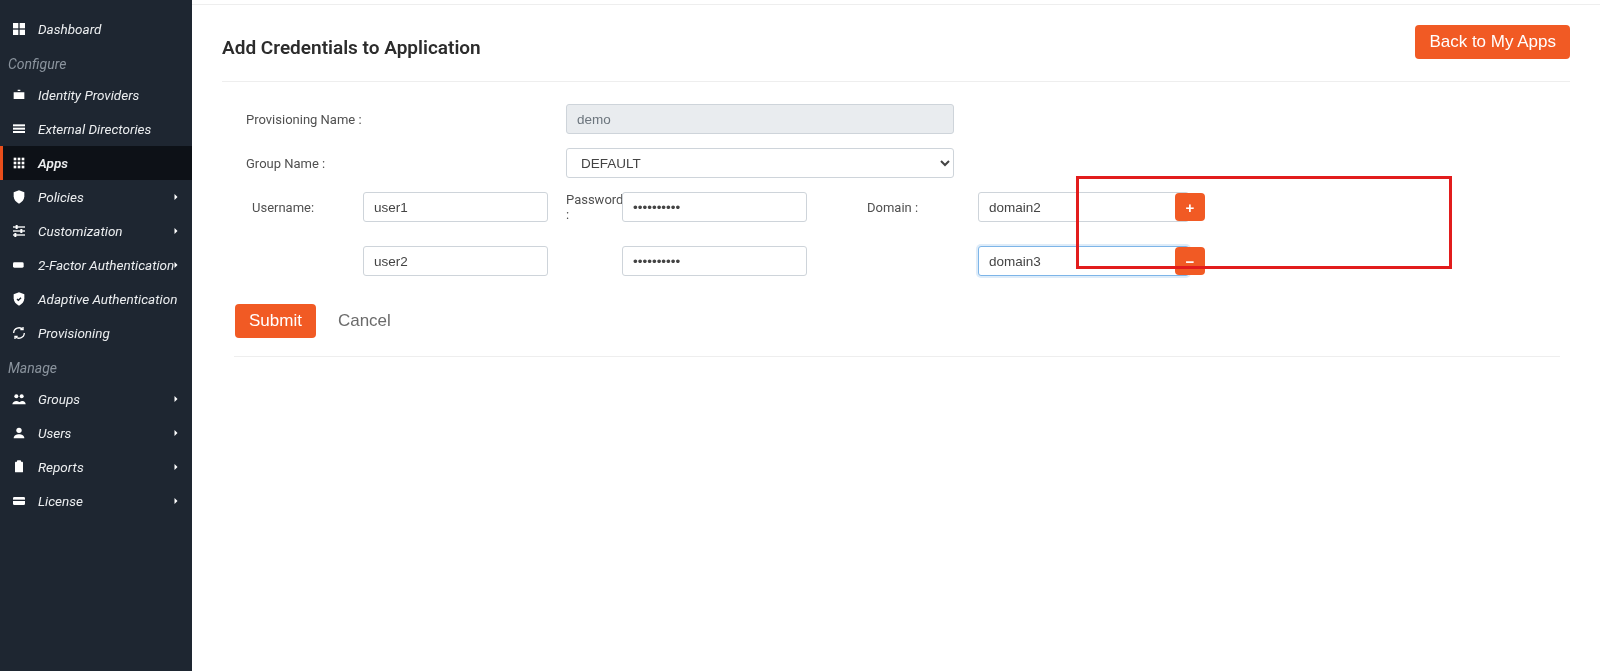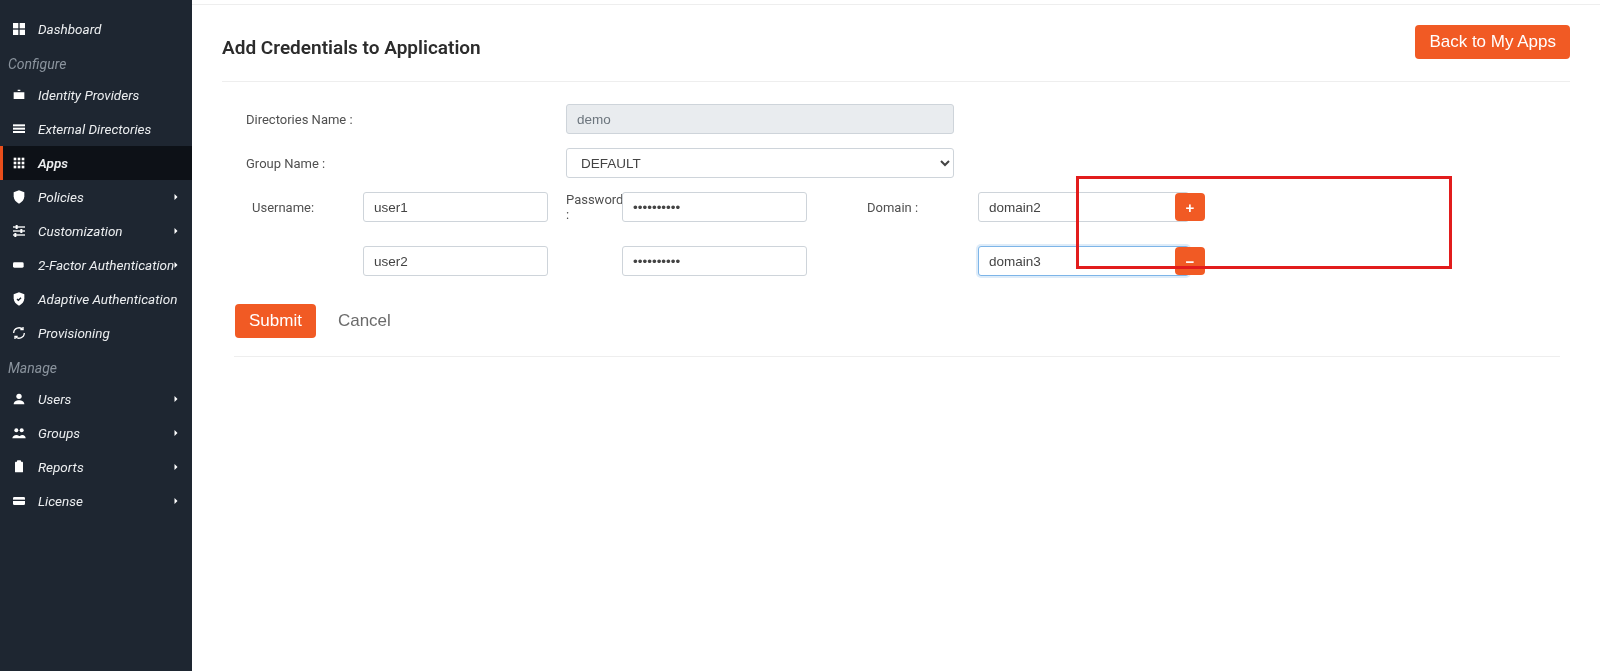--- a/index.html
+++ b/index.html
@@ -260,51 +260,51 @@
           </svg>
       </span>
       <span>Provisioning</span>
     </div>
 
     <div class="sidebar-section">Manage</div>
 
     <div class="sidebar-item">
       <span class="icon">
         <svg viewBox="0 0 24 24" width="16" height="16" fill="#fff">
-            <circle cx="12" cy="8" r="4"></circle>
-            <path d="M4 20c0-4 4-6 8-6s8 2 8 6z"></path>
-          </svg>
-      </span>
-      <span>Users</span>
-      <span class="chevron">
-        <svg viewBox="0 0 24 24" width="12" height="12" fill="#fff">
-            <path d="M9 6l6 6-6 6z"></path>
-          </svg>
-      </span>
-    </div>
-
-    <div class="sidebar-item">
-      <span class="icon">
-        <svg viewBox="0 0 24 24" width="16" height="16" fill="#fff">
             <circle cx="8" cy="8" r="3"></circle>
             <circle cx="16" cy="8" r="3"></circle>
             <path d="M2 20c0-3 3-5 6-5s6 2 6 5zM12 20c0-3 2-5 5-5s5 2 5 5z"></path>
           </svg>
       </span>
       <span>Groups</span>
       <span class="chevron">
         <svg viewBox="0 0 24 24" width="12" height="12" fill="#fff">
             <path d="M9 6l6 6-6 6z"></path>
           </svg>
       </span>
     </div>
 
     <div class="sidebar-item">
       <span class="icon">
         <svg viewBox="0 0 24 24" width="16" height="16" fill="#fff">
+            <circle cx="12" cy="8" r="4"></circle>
+            <path d="M4 20c0-4 4-6 8-6s8 2 8 6z"></path>
+          </svg>
+      </span>
+      <span>Users</span>
+      <span class="chevron">
+        <svg viewBox="0 0 24 24" width="12" height="12" fill="#fff">
+            <path d="M9 6l6 6-6 6z"></path>
+          </svg>
+      </span>
+    </div>
+
+    <div class="sidebar-item">
+      <span class="icon">
+        <svg viewBox="0 0 24 24" width="16" height="16" fill="#fff">
             <rect x="6" y="4" width="12" height="16" rx="1"></rect>
             <rect x="9" y="2" width="6" height="4" rx="1"></rect>
           </svg>
       </span>
       <span>Reports</span>
       <span class="chevron">
         <svg viewBox="0 0 24 24" width="12" height="12" fill="#fff">
             <path d="M9 6l6 6-6 6z"></path>
           </svg>
       </span>
@@ -330,21 +330,21 @@
     <div class="topbar"></div>
 
     <div class="header-row">
       <h1 class="page-title">Add Credentials to Application</h1>
       <button class="btn btn-orange">Back to My Apps</button>
     </div>
 
     <div class="form-area">
 
       <div class="form-row">
-        <div class="form-label">Directories Name :</div>
+        <div class="form-label">Provisioning Name :</div>
         <div class="form-field">
           <input class="input-text" readonly="" value="demo" style="">
         </div>
       </div>
 
       <div class="form-row">
         <div class="form-label">Group Name :</div>
         <div class="form-field">
           <select class="input-text">
             <option>DEFAULT</option>

